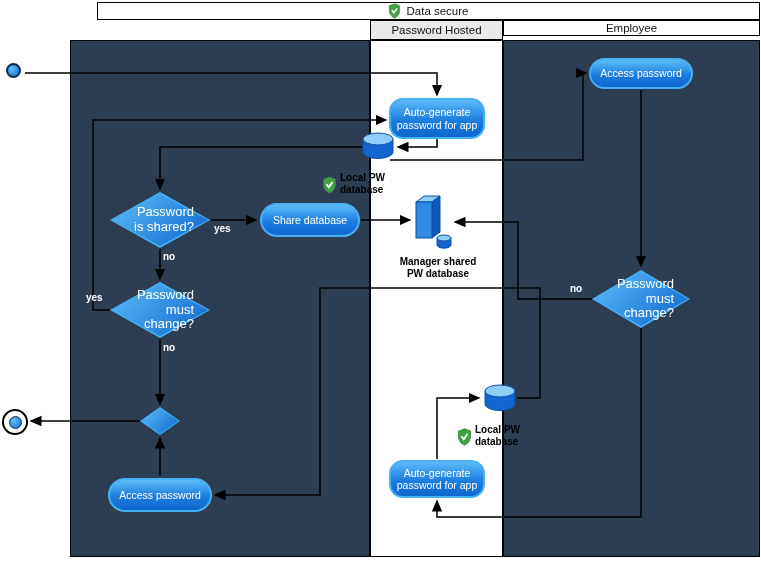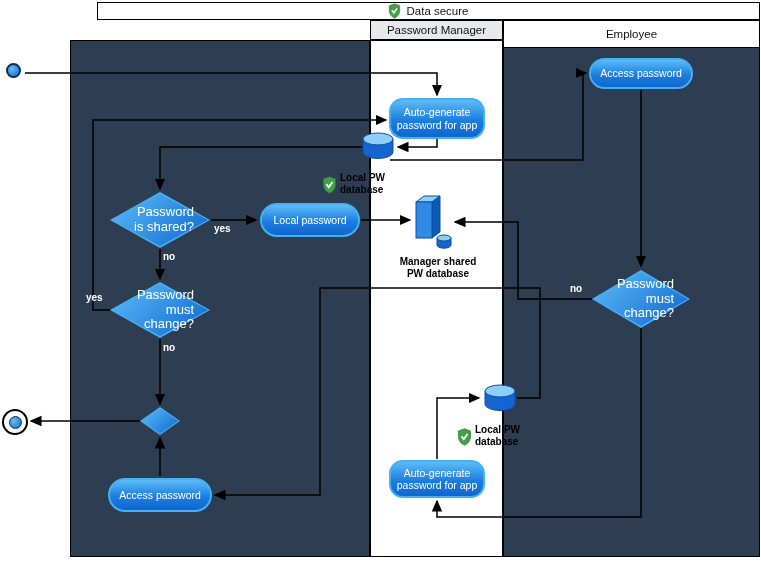--- a/index.html
+++ b/index.html
@@ -58,23 +58,23 @@
     <span class="icon" style="position:static; display:inline-flex;">
       <svg width="13" height="16" viewBox="0 0 20 24">
         <path d="M10 1 L18 4 V11 C18 17 14.5 21 10 23 C5.5 21 2 17 2 11 V4 Z" fill="#43a047" stroke="#2e7d32" stroke-width="1"></path>
         <polyline points="6,11 9,15 14,8" stroke="#fff" stroke-width="2.5" fill="none"></polyline>
       </svg>
     </span>
     <span>Data secure</span>
   </div>
 
   <div class="hdr hdr-gray" style="left:370px; top:20px; width:133px; height:20px;">
-    <span>Password Manager</span>
+    <span>Password Hosted</span>
   </div>
-  <div class="hdr" style="left:503px; top:20px; width:257px; height:28px;">
+  <div class="hdr" style="left:503px; top:20px; width:257px; height:16px;">
     <span>Employee</span>
   </div>
 
   <svg id="overlay" width="761" height="562">
     <defs>
       <marker id="arrow" markerWidth="8" markerHeight="8" refX="7" refY="3.5" orient="auto">
         <path d="M0,0 L8,3.5 L0,7 Z" fill="#000"></path>
       </marker>
     </defs>
     <g stroke="#000" stroke-width="1.5" fill="none">
@@ -99,21 +99,21 @@
 
   <div class="start-node" style="left:6px; top:63px;"></div>
   <div class="end-node" style="left:2px; top:409px;">
     <div class="end-inner"></div>
   </div>
 
   <div class="task" style="left:389px; top:98px; width:96px; height:41px; border-radius:14px;">Auto-generate password for app</div>
 
   <div class="task" style="left:589px; top:58px; width:104px; height:31px;">Access password</div>
 
-  <div class="task" style="left:260px; top:203px; width:100px; height:34px;">Local password</div>
+  <div class="task" style="left:260px; top:203px; width:100px; height:34px;">Share database</div>
 
   <div class="task" style="left:108px; top:478px; width:104px; height:34px;">Access password</div>
 
   <div class="task" style="left:389px; top:460px; width:96px; height:38px; border-radius:14px;">Auto-generate password for app</div>
 
   <div class="diamond" style="left:110px; top:192px; width:100px; height:56px;">
     <div class="d-outer"></div>
     <div class="d-inner"></div>
     <div class="d-text">Password is shared?</div>
   </div>

